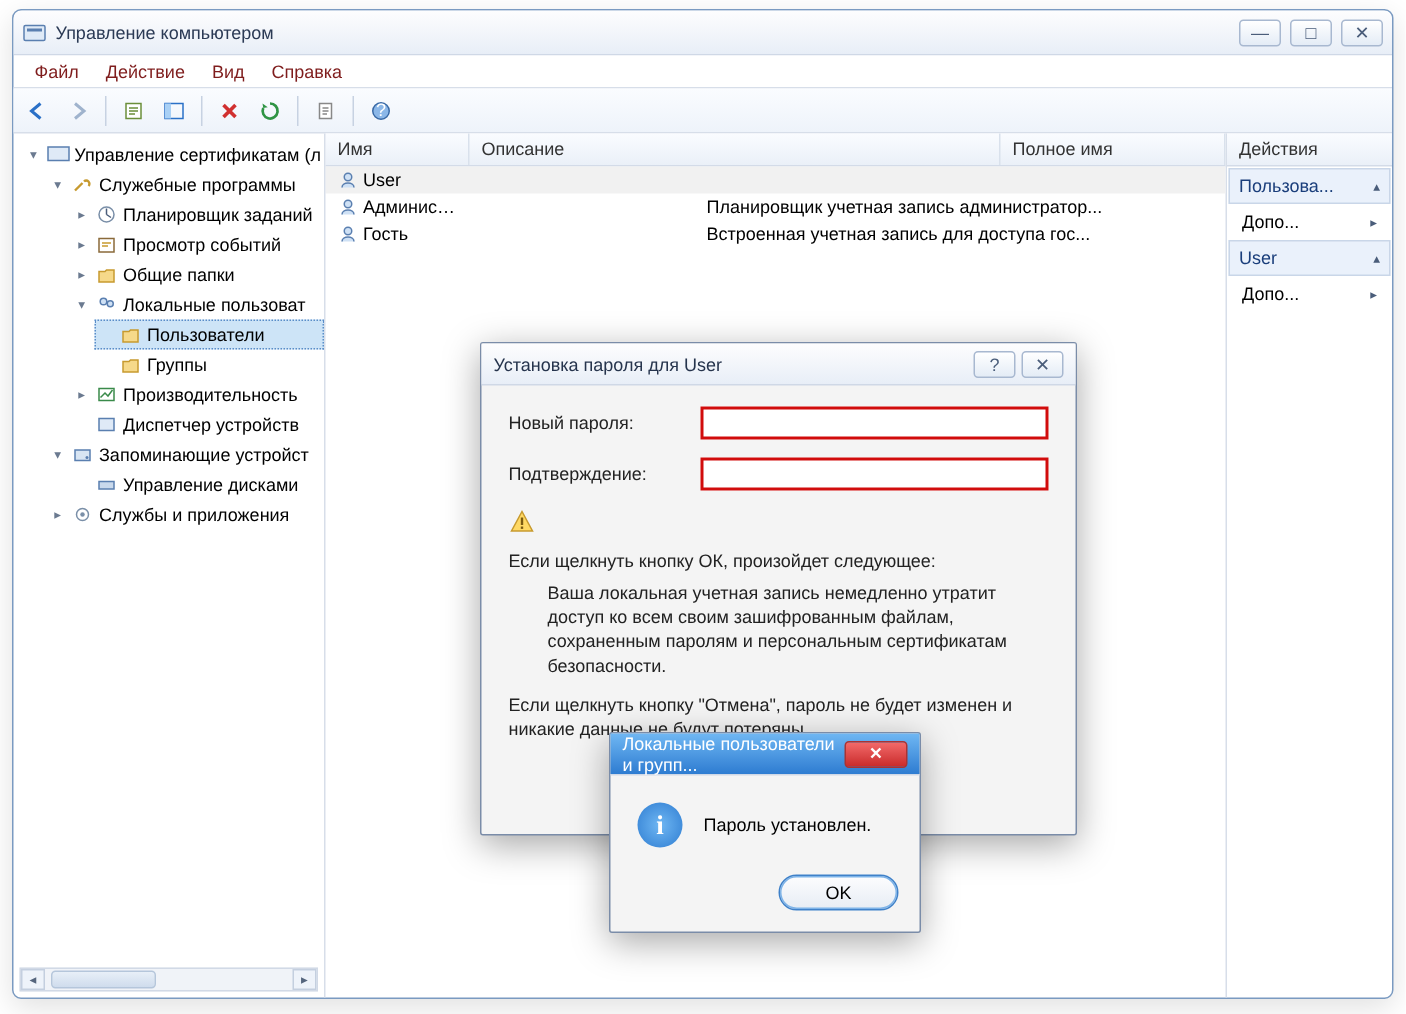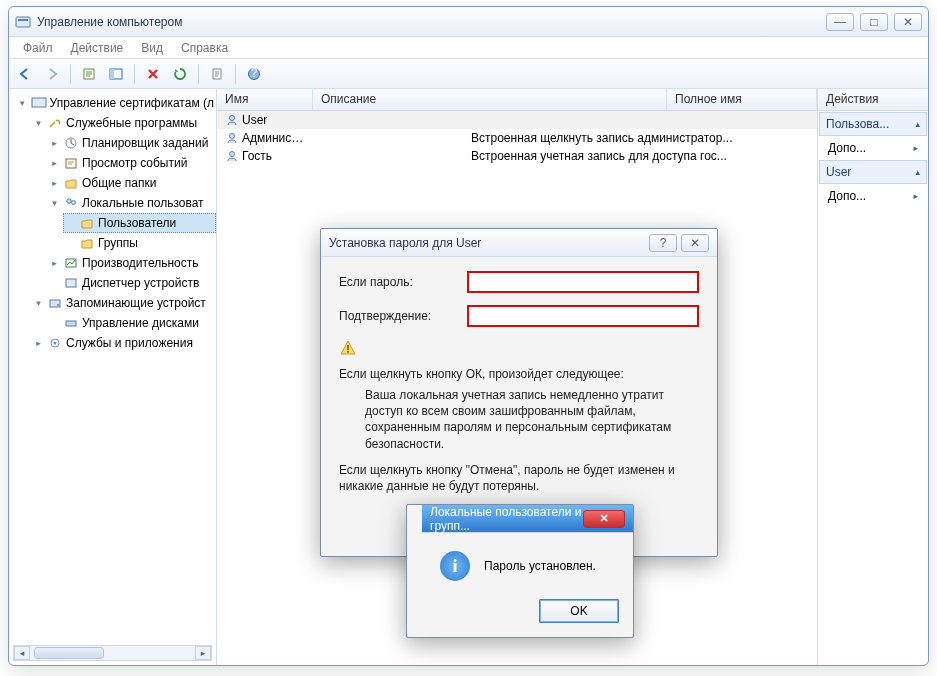--- a/index.html
+++ b/index.html
@@ -13,21 +13,21 @@
 .titlebar {
   height: 30px; background: linear-gradient(#fdfdfe,#e8eef7);
   border-bottom: 1px solid #cfd8e6; display: flex; align-items: center;
   border-radius: 6px 6px 0 0; padding: 0 6px;
 }
 .titlebar .appicon { width:16px;height:16px;margin-right:6px; }
 .titlebar .title { color:#2b3a55;text-align:right; }
 .titlebar .winbtns { margin-left:auto; display:flex; gap:6px; }
 .winbtn { width:28px;height:18px;border:1px solid #a8b8d0;border-radius:3px;background:linear-gradient(#fff,#e4ecf6);display:flex;align-items:center;justify-content:center;color:#4a5d7a;font-size:11px;cursor:default; }
 .menubar { height:22px; display:flex; align-items:center; padding:0 6px; gap:2px; border-bottom:1px solid #d7dee9; }
-.menuitem { padding:12px 8px; color:#737373; }
+.menuitem { padding:12px 8px; color:#7f1d1d; }
 
 .toolbar { height:30px; display:flex; align-items:center; padding:0 4px; gap:3px; border-bottom:1px solid #d7dee9; background:linear-gradient(#fafcff,#eef3fa); }
 .tbtn { width:24px;height:24px;border:1px solid transparent;border-radius:3px;display:flex;align-items:center;justify-content:center; }
 .tsep { width:1px;height:20px;background:#c7d2e2;margin:0 3px; }
 
 .body3col { display:flex; height: calc(100% - 30px - 22px - 30px); }
 .treepane { width:208px; border-right:1px solid #d7dee9; padding:4px 0 0 4px; overflow:hidden; position:relative; }
 .tree ul { list-style:none; padding-left:16px; }
 .tree > ul { padding-left:2px; }
 .tree li { white-space:nowrap; line-height:18px; }
@@ -60,21 +60,21 @@
 .dlg-title .t { color:#26344d; }
 .dlg-title .r { margin-left:auto; display:flex; gap:4px; }
 .dlg-body { padding:14px 18px; color:#222; }
 .fld { display:flex; align-items:center; margin-bottom:12px; }
 .fld label { width:128px; }
 .fld input { flex:1; height:22px; border:2px solid #d10c0c; padding:0 4px; background:#fff; }
 .warnrow { display:flex; gap:10px; margin:8px 0 6px;flex-direction:column; }
 .note { margin-left:26px; line-height:1.35; color:#222; }
 .note2 { margin-top:10px; line-height:1.35; }
 .dlg-btns { display:flex; justify-content:center; gap:12px; padding:10px 0 14px; }
-.btn { min-width:80px; height:24px; border:1px solid #8c9cb6; border-radius:1px; background:linear-gradient(#fdfdfe,#e6ecf4); padding:0 14px; cursor:default; }
+.btn { min-width:80px; height:24px; border:1px solid #8c9cb6; border-radius:12px; background:linear-gradient(#fdfdfe,#e6ecf4); padding:0 14px; cursor:default; }
 .btn.primary { outline:2px solid #d10c0c; outline-offset:1px; }
 
 .dialog.small .dlg-title { background:linear-gradient(#6fb7f3,#2e7cd1); color:#fff; }
 .dialog.small .dlg-title .t { color:#fff; }
 .closebtn { width:42px;height:18px;border:1px solid #a33; border-radius:3px;background:linear-gradient(#f26a6a,#c92b2b);display:flex;align-items:center;justify-content:center;color:#fff;font-weight:bold;font-size:11px; }
 .dialog.small .body2 { padding:18px 18px 8px; display:flex; gap:14px; align-items:center; }
 .infoicon { width:30px;height:30px;border-radius:50%;background:radial-gradient(#6fb7f3,#2e7cd1);display:flex;align-items:center;justify-content:center;color:#fff;font-weight:bold;font-size:18px;font-family:Georgia,serif; }
 .warnicon { width:18px;height:18px;display:inline-block; }
 
 svg { display:block; }
@@ -346,21 +346,21 @@
               </svg></span><span>User</span></div>
         <div class="lcell c1"></div>
         <div class="lcell c2"></div>
       </div>
       <div class="lrow">
         <div class="lcell c0"><span class="ic" style="display:inline-block;vertical-align:middle;margin-right:3px"><svg width="14" height="14">
                 <circle cx="7" cy="5" r="2.5" fill="#cfe1f5" stroke="#5a7fb0"></circle>
                 <path d="M3 12c0-2 2-3 4-3s4 1 4 3" fill="#cfe1f5" stroke="#5a7fb0"></path>
               </svg></span><span>Администр...</span></div>
         <div class="lcell c1"></div>
-        <div class="lcell c2">Встроенная щелкнуть запись администратор...</div>
+        <div class="lcell c2">Планировщик учетная запись администратор...</div>
       </div>
       <div class="lrow">
         <div class="lcell c0"><span class="ic" style="display:inline-block;vertical-align:middle;margin-right:3px"><svg width="14" height="14">
                 <circle cx="7" cy="5" r="2.5" fill="#cfe1f5" stroke="#5a7fb0"></circle>
                 <path d="M3 12c0-2 2-3 4-3s4 1 4 3" fill="#cfe1f5" stroke="#5a7fb0"></path>
               </svg></span><span>Гость</span></div>
         <div class="lcell c1"></div>
         <div class="lcell c2">Встроенная учетная запись для доступа гос...</div>
       </div>
     </div>
@@ -394,21 +394,21 @@
       <div class="winbtn">
           <span>?</span>
         </div>
       <div class="winbtn">
           <span>✕</span>
         </div>
     </div>
   </div>
   <div class="dlg-body">
     <div class="fld">
-      <label>Если пароль:</label>
+      <label>Новый пароля:</label>
       <input type="password" style="">
     </div>
     <div class="fld">
       <label>Подтверждение:</label>
       <input type="password" style="">
     </div>
     <div class="warnrow">
       <span class="warnicon">
           <svg width="18" height="18">
             <path d="M9 2 L16 15 H2 Z" fill="#ffd964" stroke="#c79a2f"></path>
@@ -420,21 +420,21 @@
     </div>
     <div class="note">Ваша локальная учетная запись немедленно утратит доступ ко всем своим зашифрованным файлам, сохраненным паролям и персональным сертификатам безопасности.</div>
     <div class="note2">Если щелкнуть кнопку "Отмена", пароль не будет изменен и никакие данные не будут потеряны.</div>
   </div>
   <div class="dlg-btns">
     <button class="btn primary">ОК</button>
     <button class="btn">Отмена</button>
   </div>
 </div>
 
-<div class="dialog small" style="left:406px; top:504px; width:228px;padding-left:15px;">
+<div class="dialog small" style="left:406px; top:488px; width:208px;">
   <div class="dlg-title">
     <span class="t">Локальные пользователи и групп...</span>
     <div class="r">
         <div class="closebtn">✕</div>
       </div>
   </div>
   <div class="body2">
     <div class="infoicon">i</div>
     <div>Пароль установлен.</div>
   </div>

